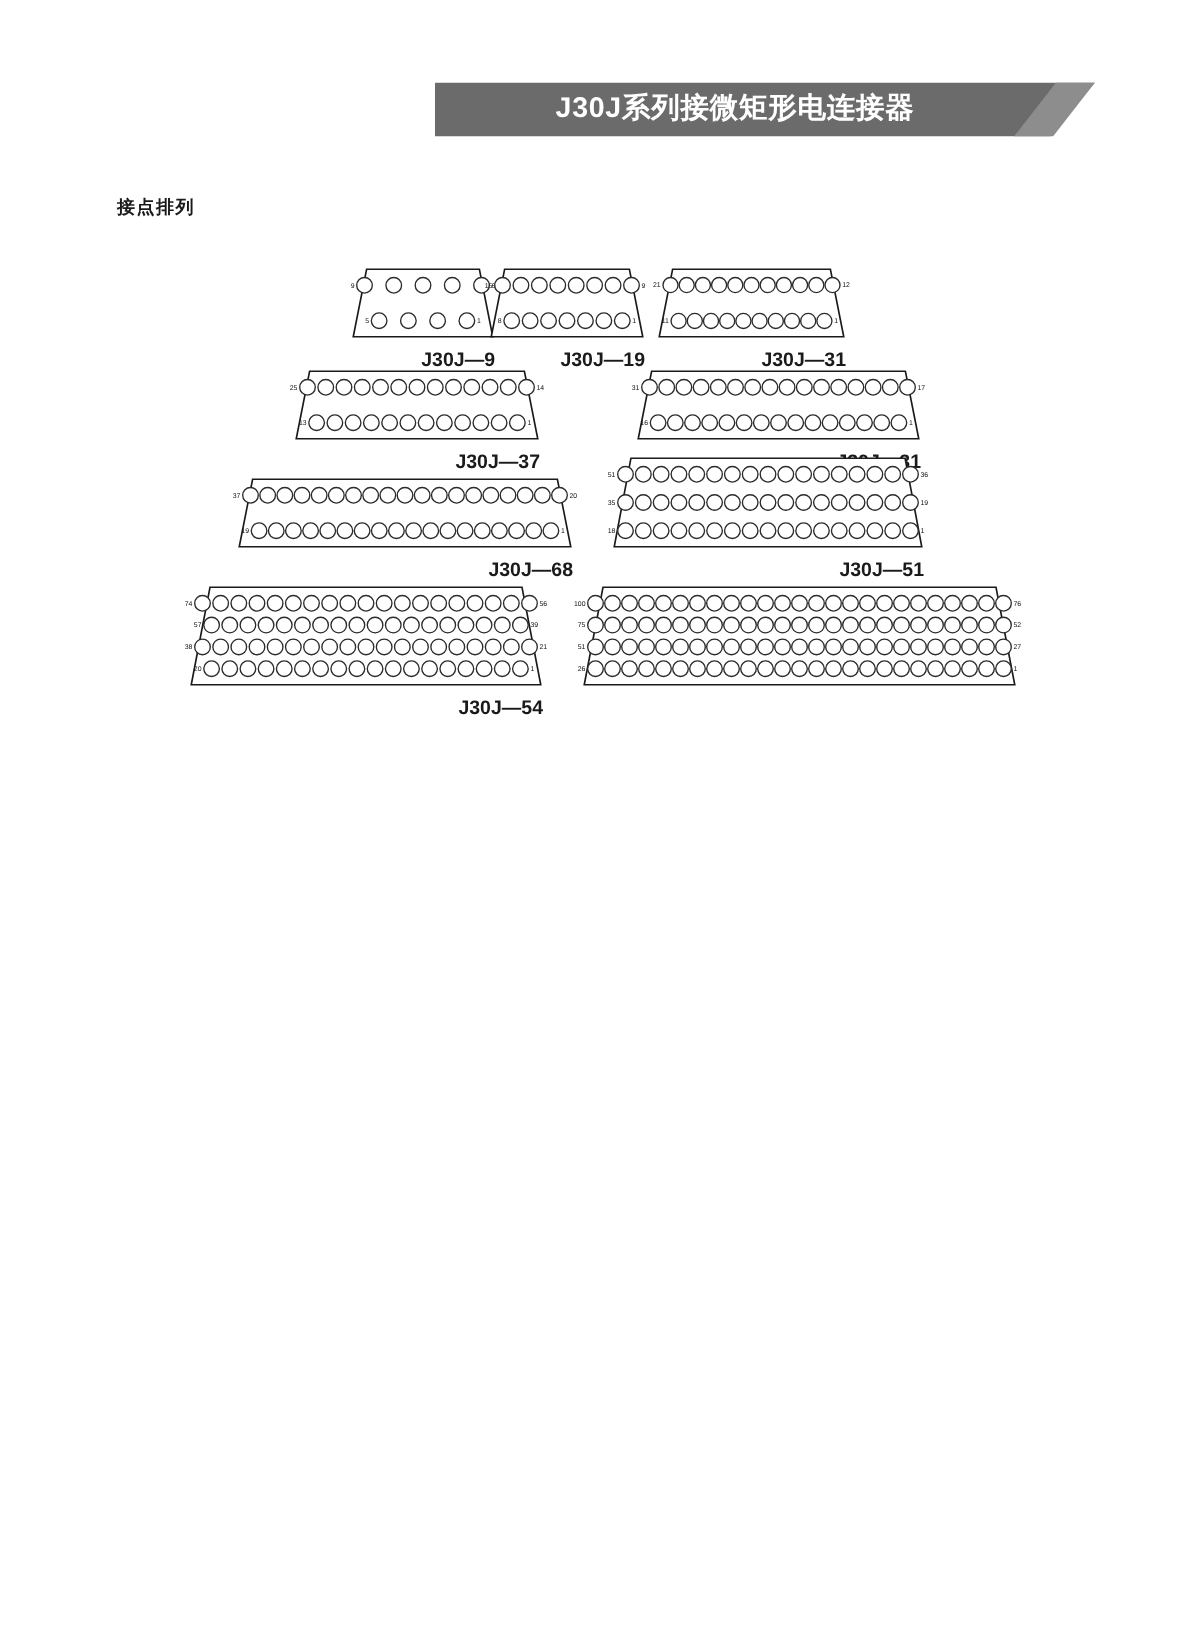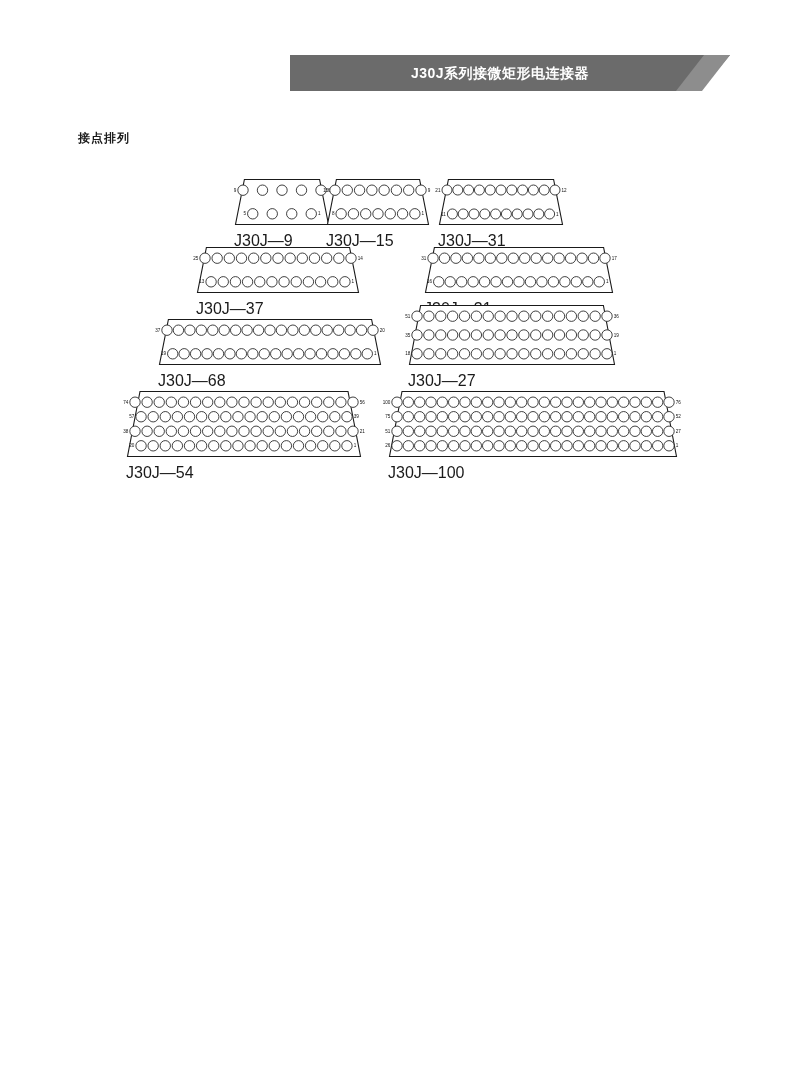--- a/index.html
+++ b/index.html
@@ -36,25 +36,24 @@
   }
   .header-title {
     position: absolute;
     left: 0;
     top: 0;
     width: 400px;
     height: 36px;
     line-height: 36px;
     text-align: center;
     color: #ffffff;
-    font-size: 14px;
+    font-size: 19px;
     font-weight: bold;
     letter-spacing: 0.5px;
     white-space: nowrap;
-    padding-left: 10px;
   }
   
   .section-label {
     position: absolute;
     left: 78px;
     top: 130px;
     font-size: 12px;
     font-weight: bold;
     letter-spacing: 1px;
     font-family: Liberation Mono, monospace;
@@ -63,23 +62,24 @@
   .fig {
     position: absolute;
   }
   .fig svg {
     display: block;
     overflow: visible;
   }
   .fig-caption {
     position: absolute;
     width: 100%;
-    text-align: left;
-    font-size: 16px;
+    text-align: right;
+    font-size: 13px;
     white-space: nowrap;
+    font-weight: bold;
   }
   .outline {
     fill: #ffffff;
     stroke: #1a1a1a;
     stroke-width: 1.1;
   }
   .pin {
     fill: #ffffff;
     stroke: #2b2b2b;
     stroke-width: 0.9;
@@ -141,21 +141,21 @@
         <circle class="pin" cx="39.71" cy="35.80" r="5.20"></circle>
         <circle class="pin" cx="52.00" cy="35.80" r="5.20"></circle>
         <circle class="pin" cx="64.29" cy="35.80" r="5.20"></circle>
         <circle class="pin" cx="76.57" cy="35.80" r="5.20"></circle>
         <circle class="pin" cx="88.86" cy="35.80" r="5.20"></circle>
         <text class="pinlabel" x="2.30" y="13.80" text-anchor="end">15</text>
         <text class="pinlabel" x="101.70" y="13.80" text-anchor="start">9</text>
         <text class="pinlabel" x="8.44" y="37.40" text-anchor="end">8</text>
         <text class="pinlabel" x="95.56" y="37.40" text-anchor="start">1</text>
       </svg>
-      <div class="fig-caption" style="top: 54px;">J30J—15</div>
+      <div class="fig-caption" style="top: 54px;">J30J—19</div>
     </div>
     <div class="fig" style="left: 438px; top: 178px; width: 126px;">
       <svg width="126" height="48" viewBox="0 0 126 48">
         <path class="outline" d="M 10.4 1.5 L 115.6 1.5 L 124.5 46.5 L 1.5 46.5 Z"></path>
         <circle class="pin" cx="9.00" cy="12.02" r="5.02"></circle>
         <circle class="pin" cx="19.80" cy="12.02" r="5.02"></circle>
         <circle class="pin" cx="30.60" cy="12.02" r="5.02"></circle>
         <circle class="pin" cx="41.40" cy="12.02" r="5.02"></circle>
         <circle class="pin" cx="52.20" cy="12.02" r="5.02"></circle>
         <circle class="pin" cx="63.00" cy="12.02" r="5.02"></circle>
@@ -358,21 +358,21 @@
         <circle class="pin" cx="175.25" cy="49.80" r="5.20"></circle>
         <circle class="pin" cx="187.13" cy="49.80" r="5.20"></circle>
         <circle class="pin" cx="199.00" cy="49.80" r="5.20"></circle>
         <text class="pinlabel" x="2.30" y="13.80" text-anchor="end">51</text>
         <text class="pinlabel" x="205.70" y="13.80" text-anchor="start">36</text>
         <text class="pinlabel" x="2.30" y="32.60" text-anchor="end">35</text>
         <text class="pinlabel" x="205.70" y="32.60" text-anchor="start">19</text>
         <text class="pinlabel" x="2.30" y="51.40" text-anchor="end">18</text>
         <text class="pinlabel" x="205.70" y="51.40" text-anchor="start">1</text>
       </svg>
-      <div class="fig-caption" style="top: 68px;">J30J—27</div>
+      <div class="fig-caption" style="top: 68px;">J30J—51</div>
     </div>
     <div class="fig" style="left: 126px; top: 390px; width: 236px;">
       <svg width="236" height="68" viewBox="0 0 236 68">
         <path class="outline" d="M 14 1.5 L 222 1.5 L 234.5 66.5 L 1.5 66.5 Z"></path>
         <circle class="pin" cx="9.00" cy="12.20" r="5.20"></circle>
         <circle class="pin" cx="21.11" cy="12.20" r="5.20"></circle>
         <circle class="pin" cx="33.22" cy="12.20" r="5.20"></circle>
         <circle class="pin" cx="45.33" cy="12.20" r="5.20"></circle>
         <circle class="pin" cx="57.44" cy="12.20" r="5.20"></circle>
         <circle class="pin" cx="69.56" cy="12.20" r="5.20"></circle>
@@ -560,15 +560,14 @@
         <circle class="pin" cx="281.00" cy="55.80" r="5.20"></circle>
         <text class="pinlabel" x="2.30" y="13.80" text-anchor="end">100</text>
         <text class="pinlabel" x="287.70" y="13.80" text-anchor="start">76</text>
         <text class="pinlabel" x="2.30" y="28.33" text-anchor="end">75</text>
         <text class="pinlabel" x="287.70" y="28.33" text-anchor="start">52</text>
         <text class="pinlabel" x="2.30" y="42.87" text-anchor="end">51</text>
         <text class="pinlabel" x="287.70" y="42.87" text-anchor="start">27</text>
         <text class="pinlabel" x="2.30" y="57.40" text-anchor="end">26</text>
         <text class="pinlabel" x="287.70" y="57.40" text-anchor="start">1</text>
       </svg>
-      <div class="fig-caption" style="top: 74px;">J30J—100</div>
     </div>
   </div>
 
 </body></html>

